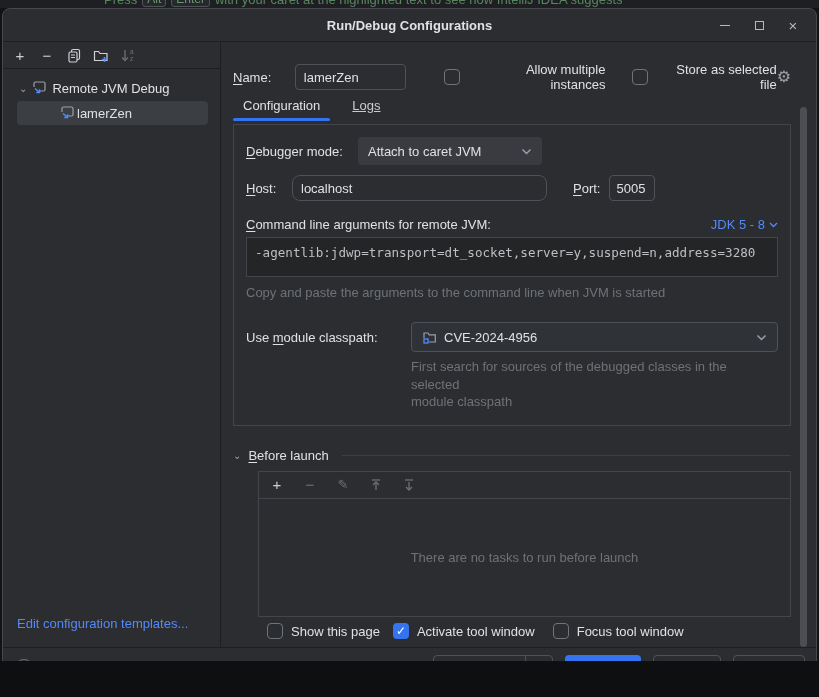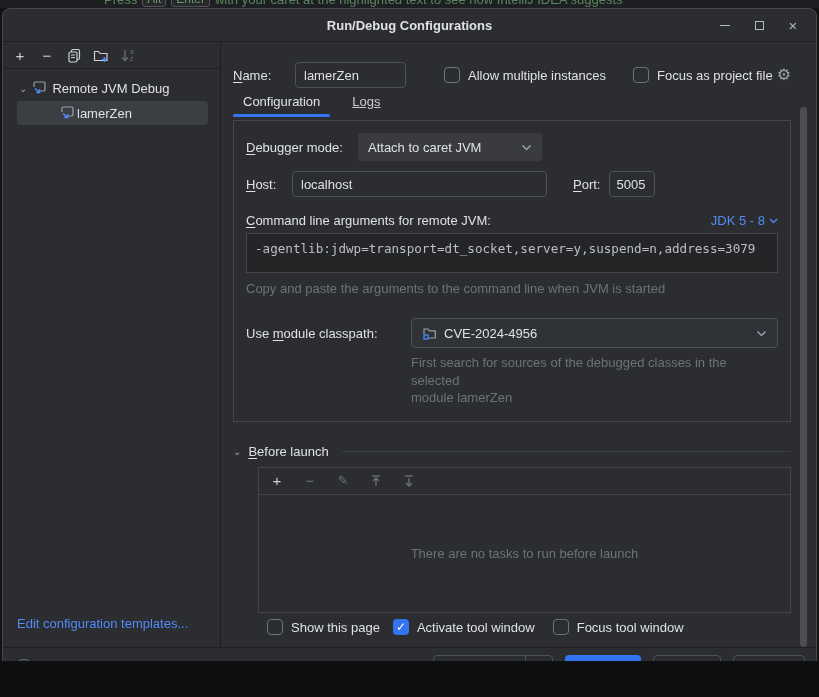--- a/index.html
+++ b/index.html
@@ -180,21 +180,21 @@
 
         <div class="name-row">
           <span class="lbl" style="width:62px"><span class="mnemonic">N</span><span>ame:</span></span>
           <input class="txt-input" style="width: 111px;" value="lamerZen">
           <span class="cb-group" style="margin-left:38px">
             <span class="cb"></span>
             <span class="lbl">Allow multiple instances</span>
           </span>
           <span class="cb-group" style="margin-left:27px">
             <span class="cb"></span>
-            <span class="lbl">Focus as project file</span>
+            <span class="lbl">Store as selected file</span>
           </span>
           <span class="gear">⚙</span>
         </div>
 
         <div class="tabs">
           <span class="tab active">Configuration</span>
           <span class="tab inactive">Logs</span>
         </div>
 
         <div class="config-panel">
@@ -204,56 +204,56 @@
             <span class="combo" style="width:184px">
               <span>Attach to caret JVM</span>
               <svg class="chev-svg" style="margin-left:auto" width="11" height="7" viewBox="0 0 11 7" aria-hidden="true">
                   <polyline points="1.5,1.5 5.5,5.5 9.5,1.5" fill="none" stroke="#9da0a8" stroke-width="1.5"></polyline>
                 </svg>
             </span>
           </div>
 
           <div class="row" style="margin-top:10px">
             <span class="lbl" style="width:46px"><span class="mnemonic">H</span><span>ost:</span></span>
-            <input class="txt-input" style="width: 255px;" value="localhost">
+            <input class="txt-input" style="width: 255px; border-radius: 8px;" value="localhost">
             <span class="lbl" style="margin-left:26px"><span class="mnemonic">P</span><span>ort:</span></span>
             <input class="txt-input" style="width: 46px; margin-left: 9px; padding: 0px 6px;" value="5005">
           </div>
 
           <div class="cmd-head">
             <span class="lbl"><span class="mnemonic">C</span><span>ommand line arguments for remote JVM:</span></span>
             <span class="jdk-link">
               <span>JDK 5 - 8</span>
               <svg width="9" height="6" viewBox="0 0 9 6" aria-hidden="true">
                   <polyline points="1,1 4.5,4.5 8,1" fill="none" stroke="#548af7" stroke-width="1.3"></polyline>
                 </svg>
             </span>
           </div>
-          <div class="mono-box">-agentlib:jdwp=transport=dt_socket,server=y,suspend=n,address=3079</div>
+          <div class="mono-box">-agentlib:jdwp=transport=dt_socket,server=y,suspend=n,address=3280</div>
           <div class="hint" style="margin-top:8px">Copy and paste the arguments to the command line when JVM is started</div>
 
           <div class="module-row">
             <span class="lbl" style="width:165px"><span>Use </span><span class="mnemonic">m</span><span>odule classpath:</span></span>
             <span class="combo2">
               <span style="display:flex;margin-right:7px">
                 <svg width="15" height="14" viewBox="0 0 15 14" aria-hidden="true">
                     <path d="M2 3 h4 l1.3 1.8 h6 v7.2 h-11.3 z" fill="none" stroke="#9da0a8" stroke-width="1.2"></path>
                     <rect x="1" y="8" width="6" height="6" fill="#2f3237"></rect>
                     <rect x="2" y="9" width="4" height="4" fill="none" stroke="#4c8dff" stroke-width="1.3"></rect>
                   </svg>
               </span>
               <span>CVE-2024-4956</span>
               <svg class="chev-svg" style="margin-left:auto" width="11" height="7" viewBox="0 0 11 7" aria-hidden="true">
                   <polyline points="1.5,1.5 5.5,5.5 9.5,1.5" fill="none" stroke="#9da0a8" stroke-width="1.5"></polyline>
                 </svg>
             </span>
           </div>
           <div class="hint module-hint">
             <div>First search for sources of the debugged classes in the selected</div>
-            <div>module lamerZen</div>
+            <div>module classpath</div>
           </div>
         </div>
 
         <div class="bl-header">
           <span class="chev">⌄</span>
           <span class="lbl"><span class="mnemonic">B</span><span>efore launch</span></span>
           <span class="bl-rule"></span>
         </div>
 
         <div class="bl-box">

